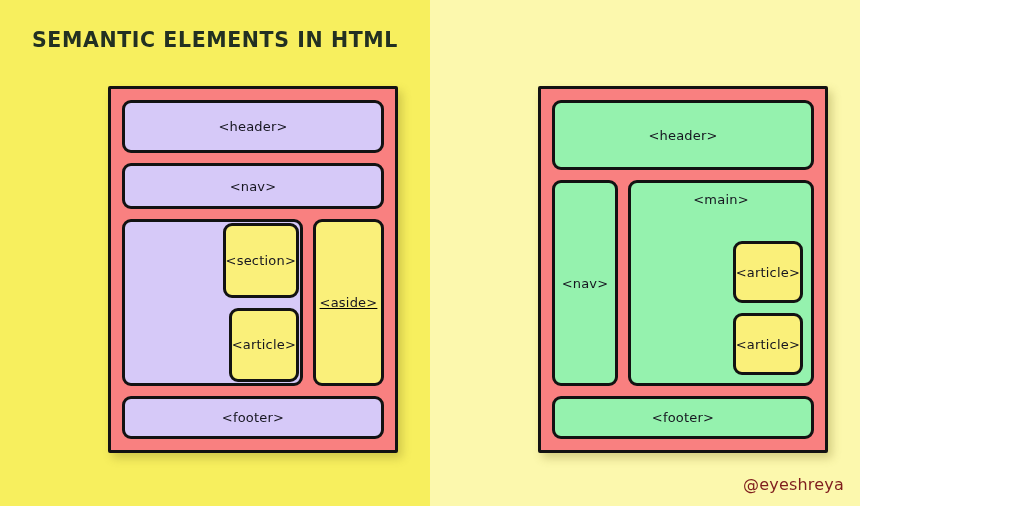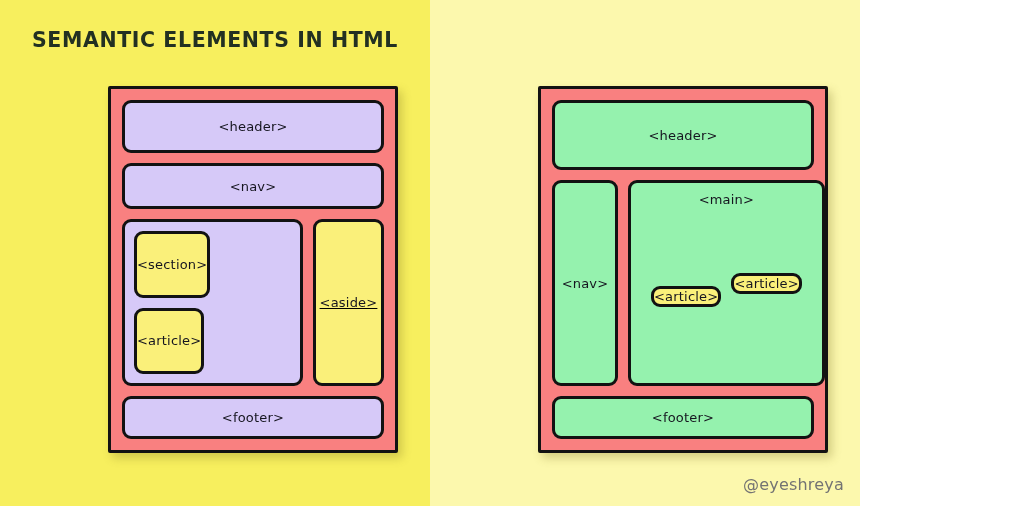--- a/index.html
+++ b/index.html
@@ -96,22 +96,22 @@
     flex: 1;
     display: flex;
     gap: 10px;
     min-height: 0;
   }
   .l-main {
     flex: 0 0 181px;
     display: flex;
     flex-direction: column;
     gap: 10px;
-    padding: 9px;
-    align-items: flex-start;
+    padding: 1px;
+    align-items: flex-end;
     justify-content: center;
   }
   .l-main > .box { flex: 1; }
   .l-aside { flex: 1; text-decoration: underline; }
 
   .l-footer { height: 43px; }
 
   
   .r-header { height: 70px; }
 
@@ -119,44 +119,45 @@
     flex: 1;
     display: flex;
     gap: 10px;
     min-height: 0;
   }
   .r-nav { flex: 0 0 66px; }
 
   .r-main {
     flex: 1;
     display: flex;
-    gap: 10px;
-    padding: 20px;
-    align-items: center;
+    flex-direction: column;
+    gap: 10px;
+    padding: 8px;
+    align-items: flex-end;
     justify-content: flex-end;
   }
   .r-main-label {
     position: absolute;
     top: 9px;
     left: 0;
     right: 0;
     text-align: center;
   }
   .r-main > .box { flex: 0 0 62px; }
   .r-main > .box:first-of-type { margin-top: 26px; }
 
   .r-footer { height: 43px; }
 
   
   .watermark {
     position: absolute;
     right: 16px;
     bottom: 12px;
     font-size: 16px;
-    color: #737373;
+    color: #7f1d1d;
     letter-spacing: 0.2px;
     font-family: "DejaVu Sans", "Liberation Sans", sans-serif;
   }
 </style>
 </head>
 <body>
 
 <div class="infographic">
 
   <section class="panel panel--left">

